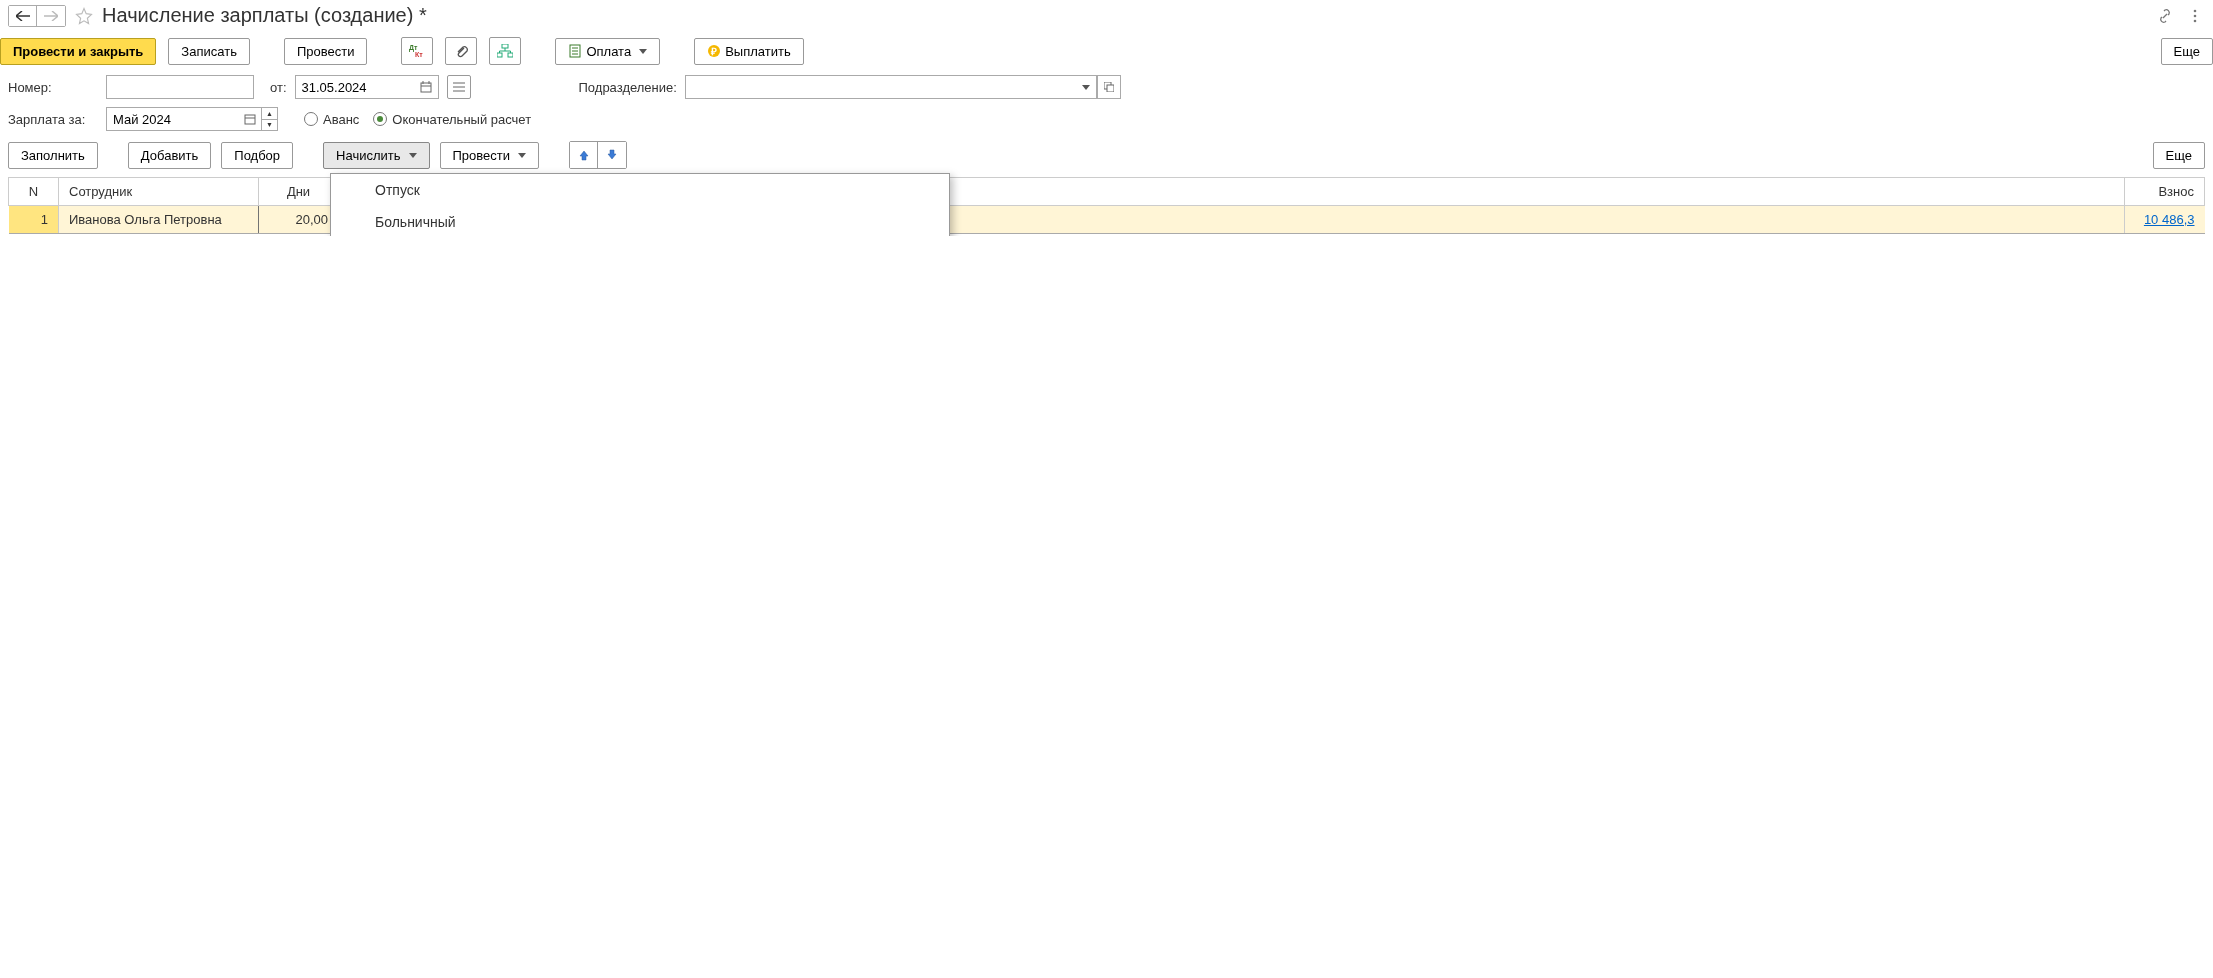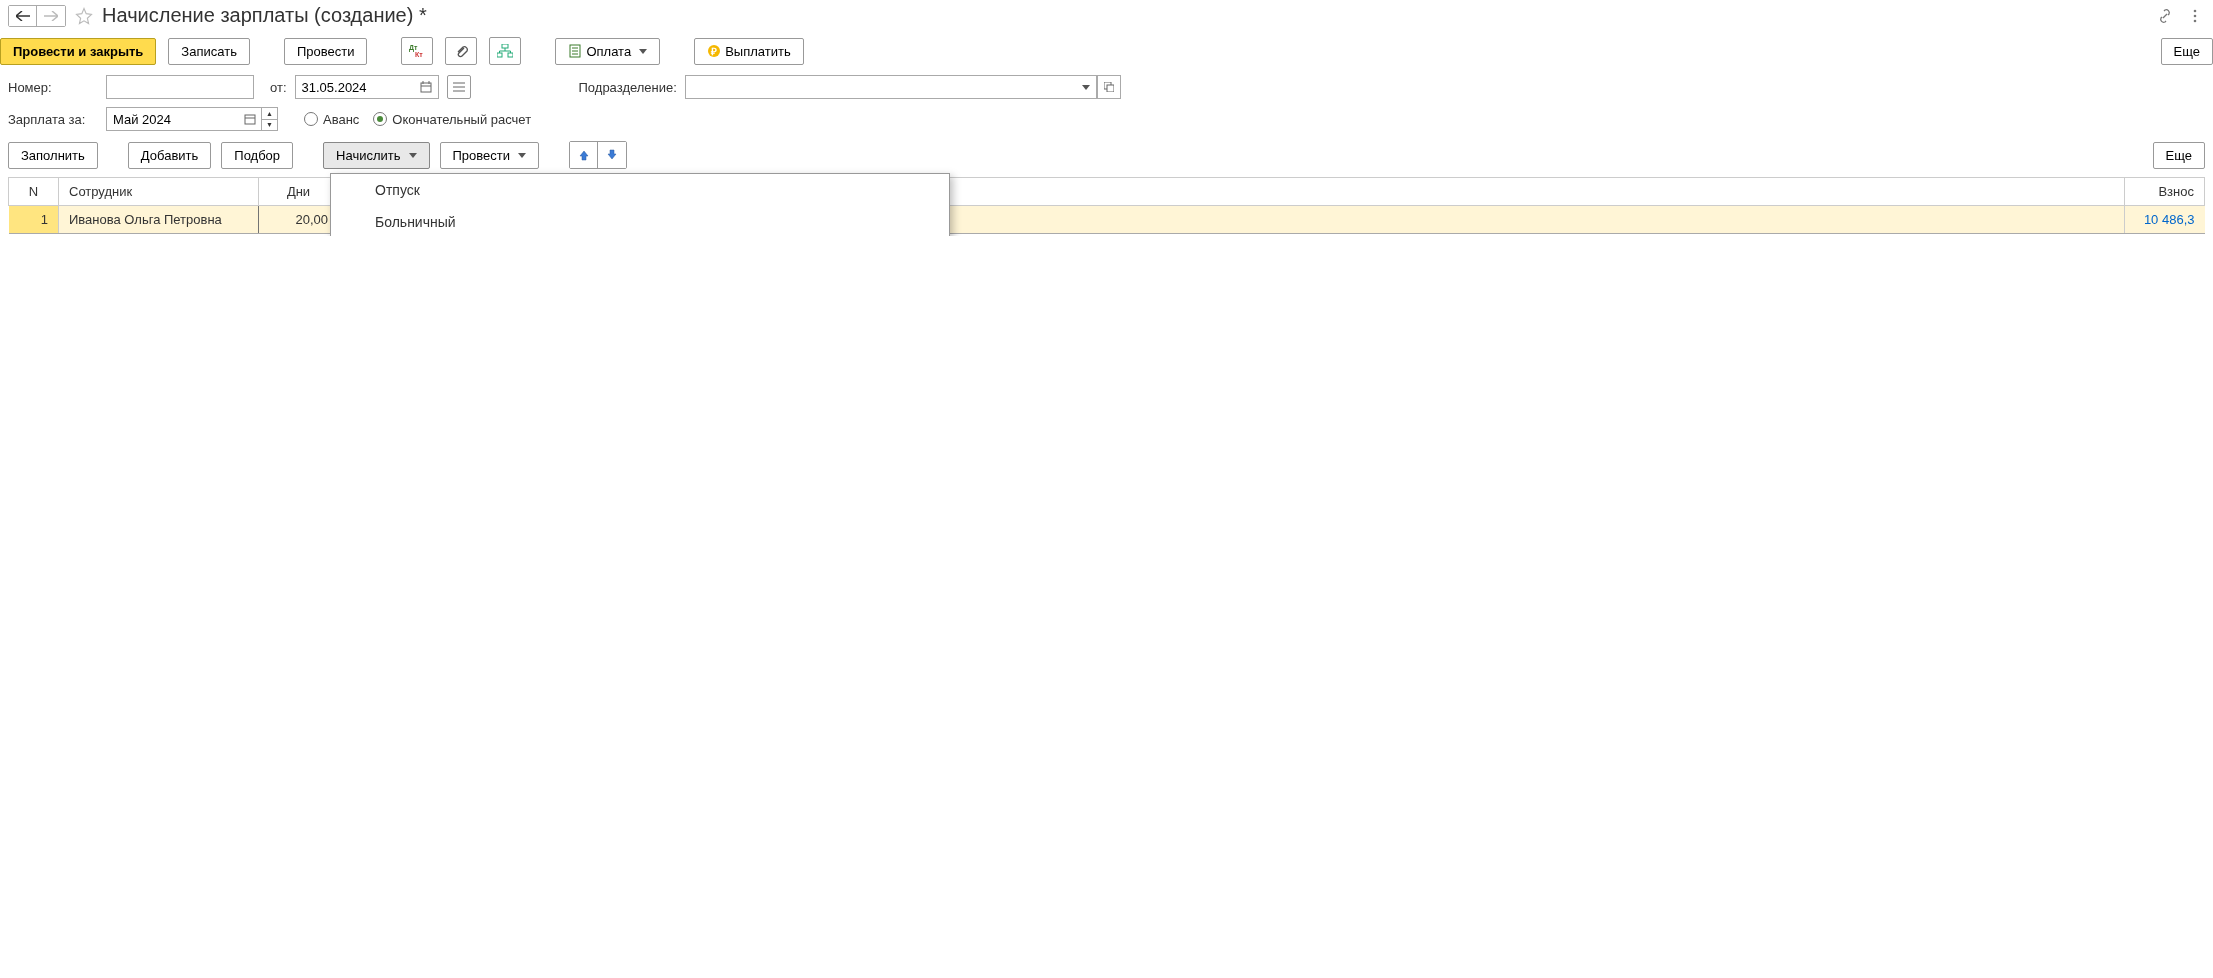--- a/index.html
+++ b/index.html
@@ -115,21 +115,21 @@
   border-bottom: 1px solid #aaa;
   padding: 6px 10px;
   font-size: 13px;
 }
 .table tr.row-sel td { background: #fff5d6; }
 .table td.cell-n { text-align: right; background: #ffe580 !important; border-right: 1px solid #ccc; }
 .table td.cell-days { text-align: right; border-right: 1px solid #ccc; }
 .table td.cell-emp { border-right: 1px solid #737373; }
 .table td.cell-hidden { border-right: 1px solid #ccc; }
 .table td.cell-link { text-align: right; }
-.table td.cell-link span { color: #0066cc; cursor: pointer; }
+.table td.cell-link span { color: #0066cc; text-decoration: underline; cursor: pointer; }
 
 .dropdown-menu {
   position: absolute;
   background: #fff;
   border: 1px solid #999;
   box-shadow: 3px 3px 8px rgba(0,0,0,0.25);
   min-width: 620px;
   z-index: 100;
 }
 .dropdown-item {

